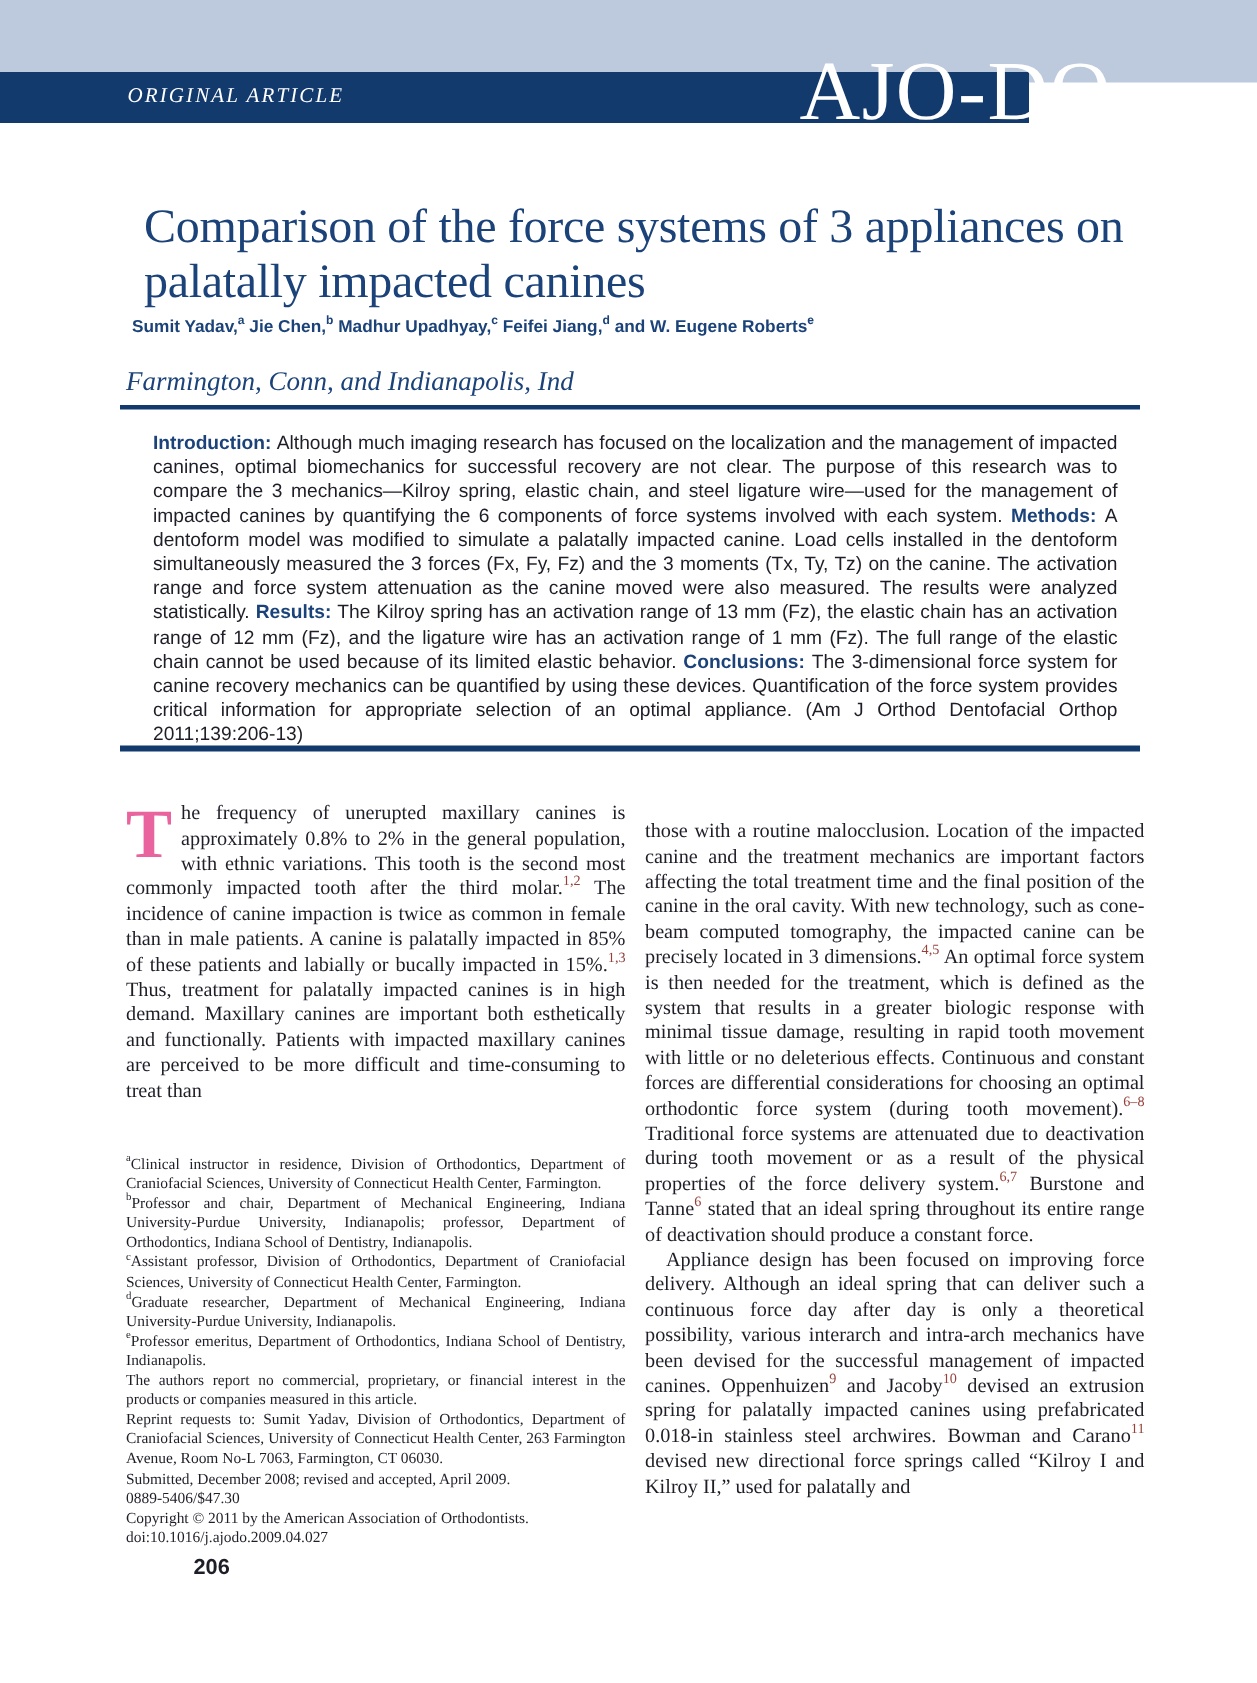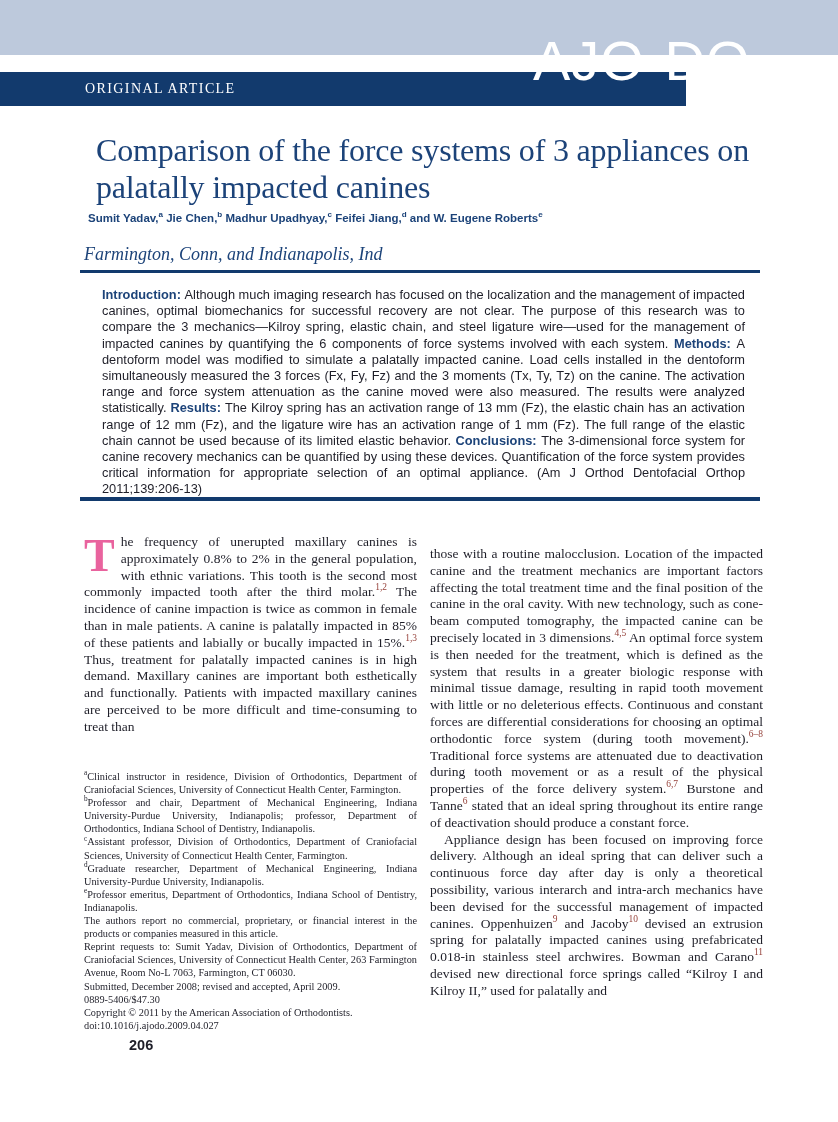--- a/index.html
+++ b/index.html
@@ -3,25 +3,25 @@
 <meta charset="utf-8">
 <style>
   :root{
     --navy:#123a6d; --title-navy:#1c4379; --band-light:#bdc9dc;
     --dropcap-pink:#e9639e; --cite-maroon:#95413a; --text-dark:#1e1e28;
   }
   html,body{margin:0;padding:0;background:#ffffff;}
   .page{position:relative;width:838px;height:1122px;background:#ffffff;overflow:hidden;
         font-family:"Liberation Serif",serif;color:var(--text-dark);}
   .band-light{position:absolute;left:0;top:0;width:838px;height:55px;background:var(--band-light);}
-  .band-navy{position:absolute;left:0;top:72px;width:686px;height:34px;background:var(--navy);}
+  .band-navy{position:absolute;left:0;top:48px;width:686px;height:34px;background:var(--navy);font-style:italic;}
   .kicker{position:absolute;left:85px;top:0;line-height:34px;color:#ffffff;
           font-family:"Liberation Serif",serif;font-size:14px;letter-spacing:1.4px;}
   .logo{position:absolute;left:533px;top:33px;color:#ffffff;
-        font-family:Liberation Sans, sans-serif;font-size:56px;line-height:1;letter-spacing:1px;font-weight:normal;}
+        font-family:Liberation Serif, serif;font-size:56px;line-height:1;letter-spacing:1px;font-weight:normal;}
   .title{position:absolute;left:84px;top:120px;width:668px;margin:12px;
          font-family:"Liberation Serif",serif;font-weight:normal;
          font-size:32px;line-height:37px;color:var(--title-navy);letter-spacing:-0.2px;}
   .authors{position:absolute;left:84px;top:208px;margin:4px;width:600px;
            font-family:"Liberation Sans",sans-serif;font-weight:bold;
            font-size:11.5px;color:var(--title-navy);}
   .affil{position:absolute;left:84px;top:244px;margin:0;
          font-family:"Liberation Serif",serif;font-style:italic;
          font-size:18px;color:var(--title-navy);}
   .rule{position:absolute;left:80px;width:680px;background:var(--navy);}

